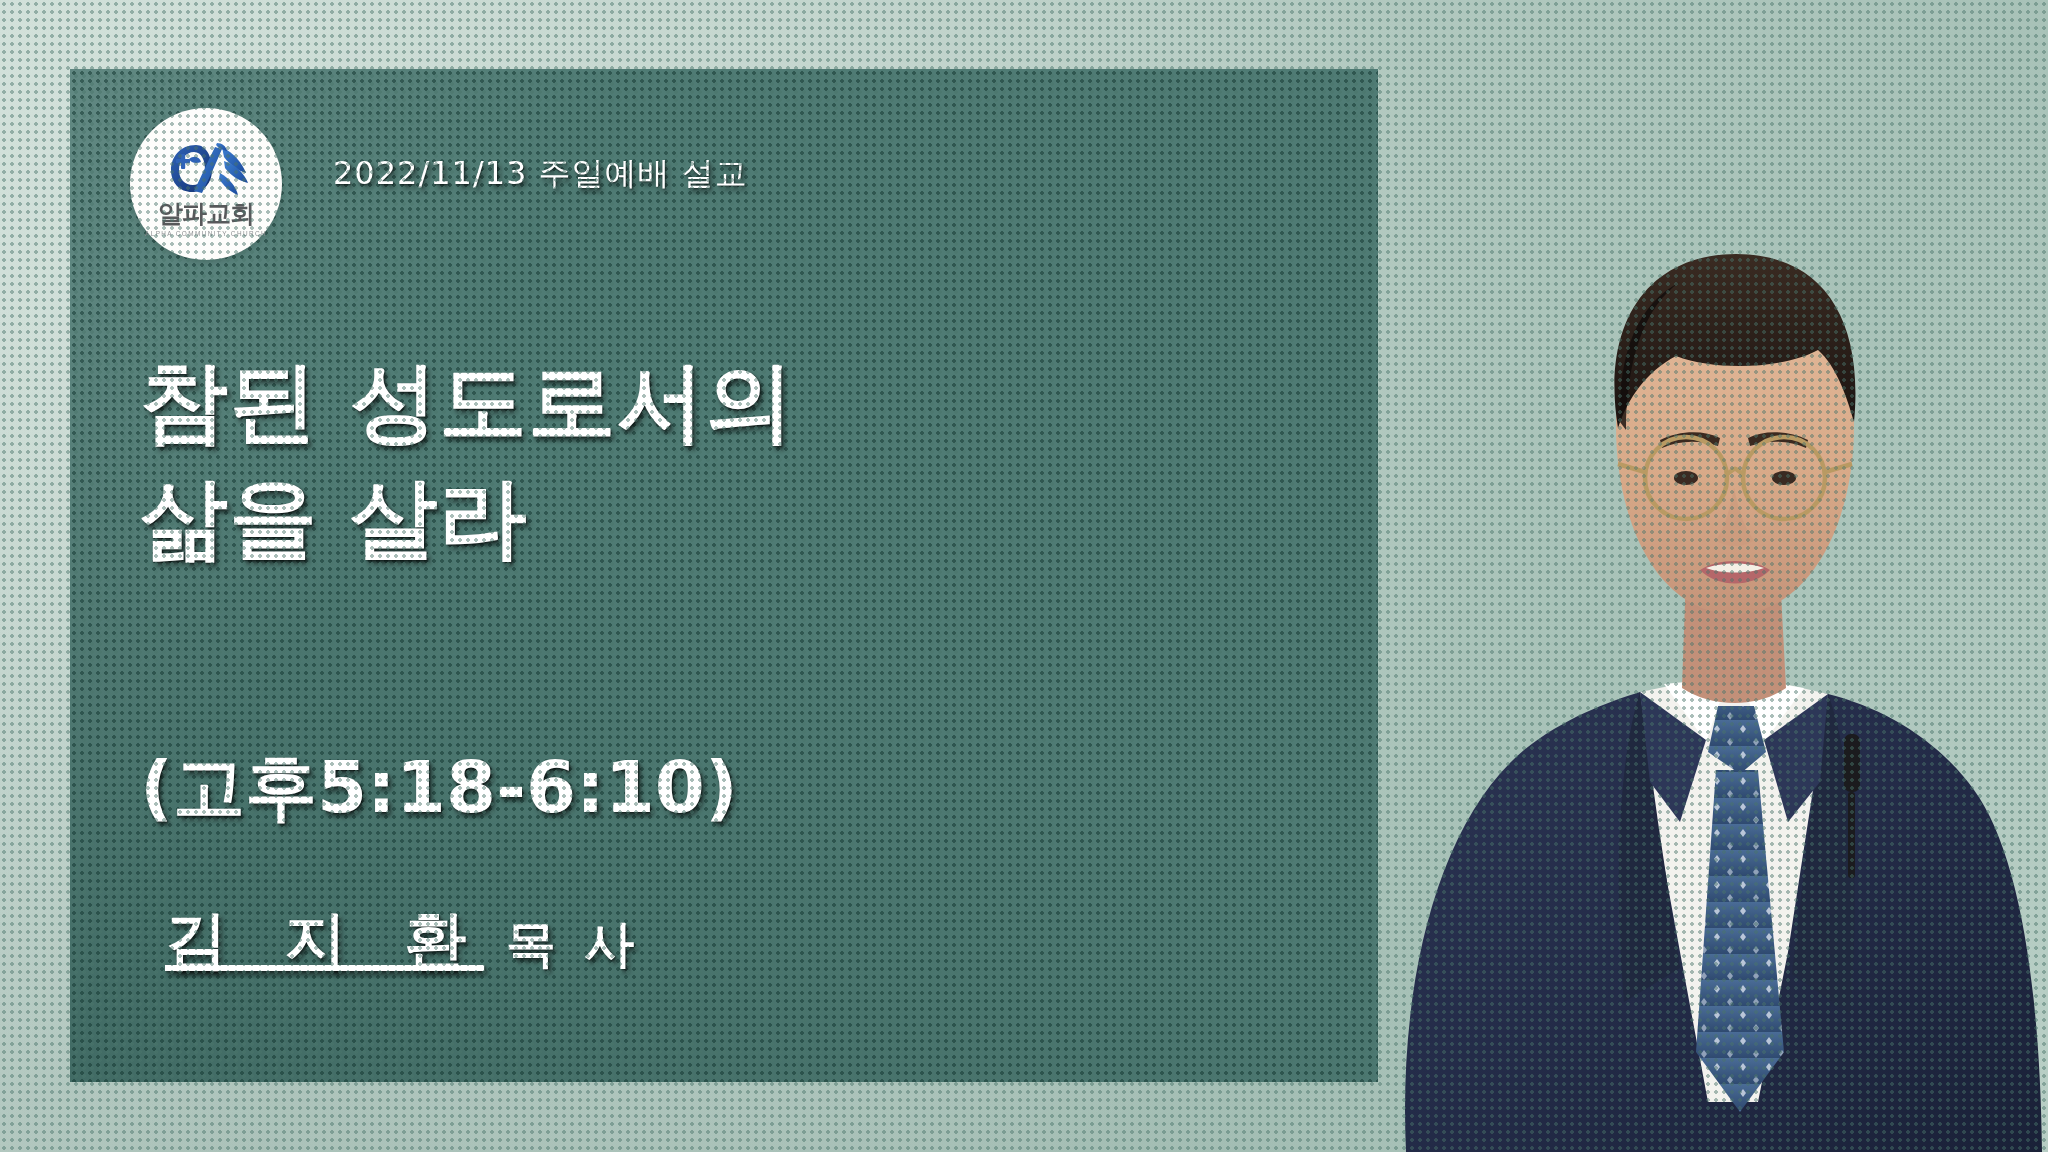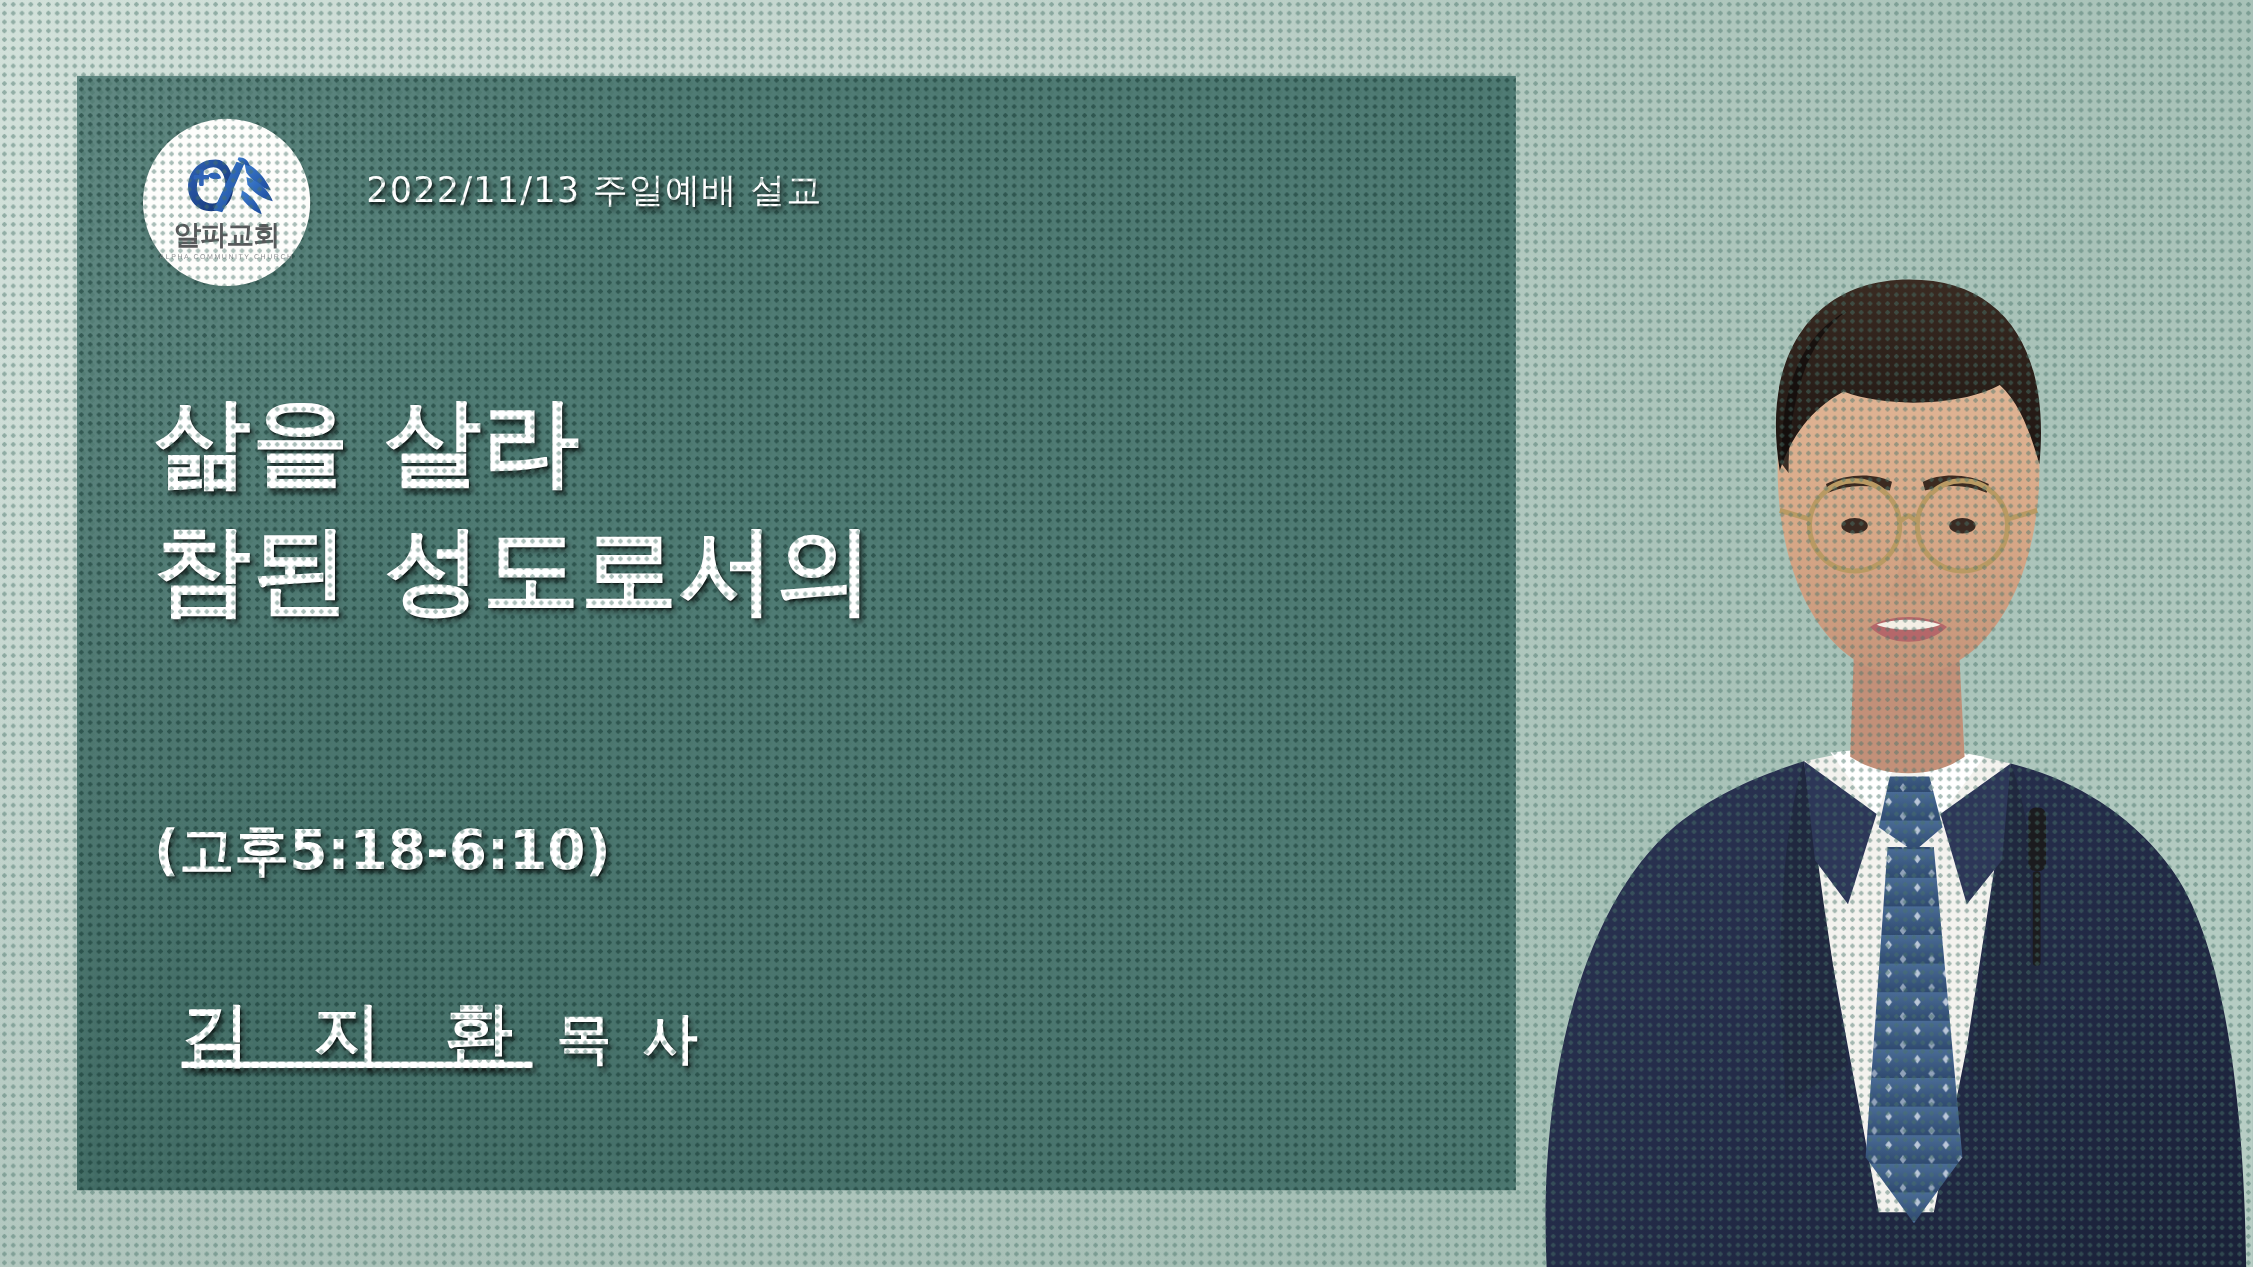--- a/index.html
+++ b/index.html
@@ -90,21 +90,21 @@
 
   #title-block{
     position:absolute; left:140px; top:344px;
     font-size:88px; font-weight:bold; line-height:1.32;
     letter-spacing:1px;
   }
   #title-block div{ white-space:nowrap; }
 
   #verse{
     position:absolute; left:140px; top:740px;
-    font-size:50px; font-weight:bold; letter-spacing:0px;
+    font-size:72px; font-weight:bold; letter-spacing:0px;
     white-space:nowrap;
   }
 
   #speaker{
     position:absolute; left:165px; top:898px;
     font-size:62px; font-weight:bold; white-space:nowrap;
   }
   #speaker .nm{ letter-spacing:18px;text-decoration:underline; }
   #speaker .ttl{ font-size:50px; letter-spacing:8px;font-family:Liberation Serif, serif; }
 
@@ -240,22 +240,22 @@
       </g>
       <path d="M29 22 C 34 18 40 20 41 25 C 36 27 31 26 29 22 Z" fill="#2f63b8"></path>
     </svg>
     <div id="logo-name">알파교회</div>
     <div id="logo-sub">ALPHA COMMUNITY CHURCH</div>
   </div>
 
   <div id="date-line" class="shadowed">2022/11/13 주일예배 설교</div>
 
   <div id="title-block" class="shadowed">
+    <div>참된 성도로서의</div>
     <div>삶을 살라</div>
-    <div>참된 성도로서의</div>
   </div>
 
   <div id="verse" class="shadowed">(고후5:18-6:10)</div>
 
   <div id="speaker" class="shadowed">
     <span class="nm">김 지 환</span>
     <span class="ttl">목 사</span>
   </div>
 </div>
 

